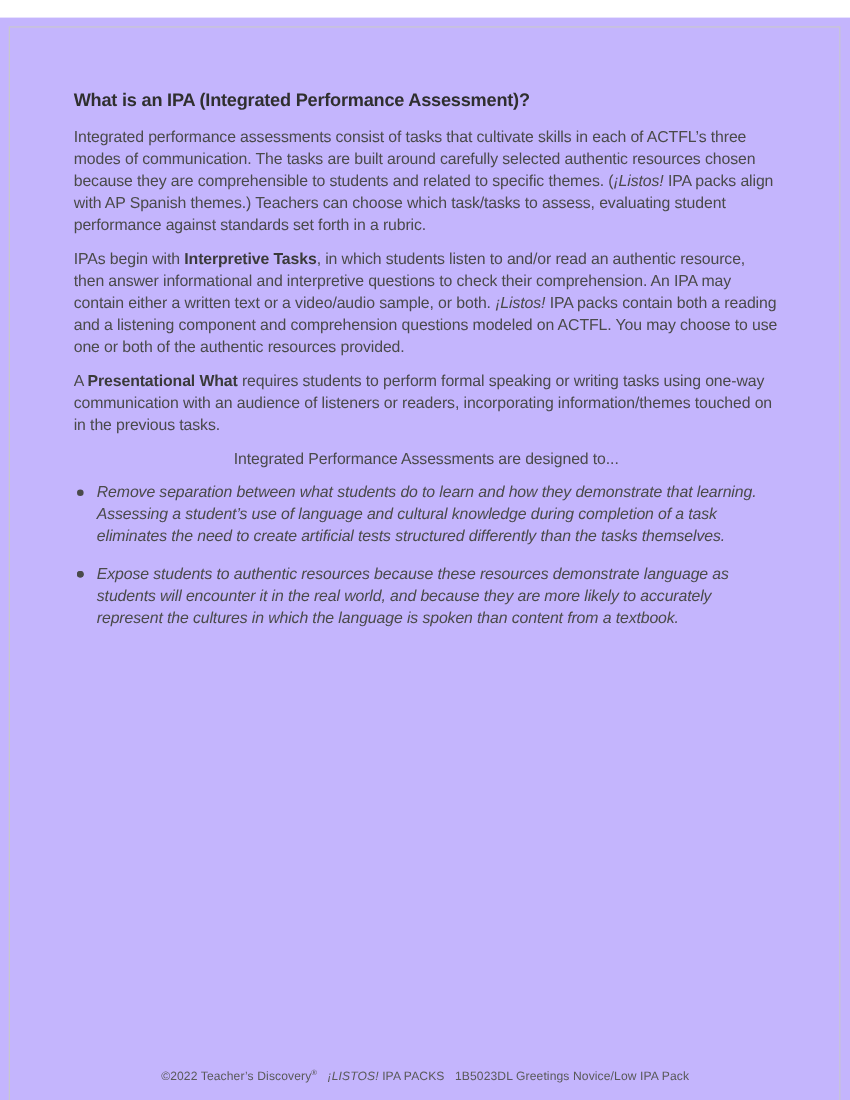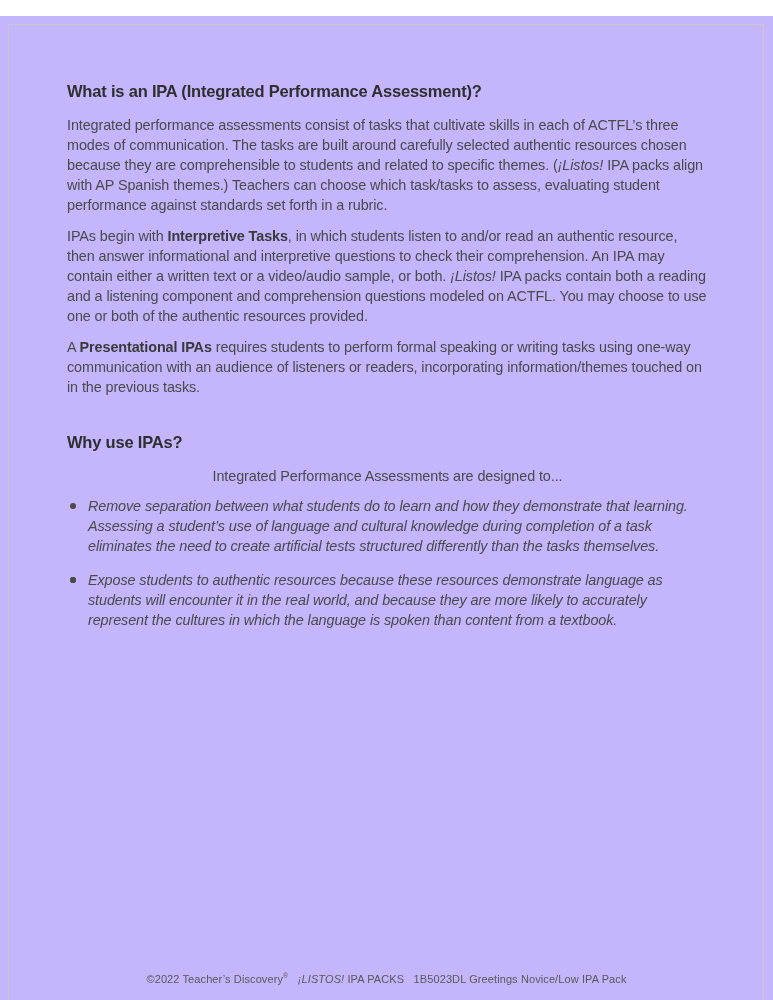--- a/index.html
+++ b/index.html
@@ -85,23 +85,22 @@
   <main class="content">
 
     <h1 class="heading-first">What is an IPA (Integrated Performance Assessment)?</h1>
 
     <p><span>Integrated performance assessments consist of tasks that cultivate skills in each of ACTFL’s three modes of communication. The tasks are built around carefully selected authentic resources chosen because they are comprehensible to students and related to specific themes. (</span><span class="italic">¡Listos!</span><span> IPA packs align with AP Spanish themes.) Teachers can choose which task/tasks to assess, evaluating student performance against standards set forth in a rubric.</span></p>
 
     <p><span>IPAs begin with </span><span class="bold">Interpretive Tasks</span><span>, in which students listen to and/or read an authentic resource, then answer informational and interpretive questions to check their comprehension. An IPA may contain either a written text or a video/audio sample, or both. </span><span class="italic">¡Listos!</span><span> IPA packs contain both a reading and a listening component and comprehension questions modeled on ACTFL. You may choose to use one or both of the authentic resources provided.</span></p>
 
 
 
-    <p><span>A </span><span class="bold">Presentational IPAs</span><span> requires students to perform formal speaking or writing tasks using one-way communication with an audience of listeners or readers, incorporating information/themes touched on in the previous tasks.</span></p>
+    <p><span>A </span><span class="bold">Presentational What</span><span> requires students to perform formal speaking or writing tasks using one-way communication with an audience of listeners or readers, incorporating information/themes touched on in the previous tasks.</span></p>
 
-    <h1 class="heading-second">Why use IPAs?</h1>
 
     <p class="intro">Integrated Performance Assessments are designed to...</p>
 
     <ul class="benefits">
       <li>
         <span class="bullet-dot"></span>
         <span>Remove separation between what students do to learn and how they demonstrate that learning. Assessing a student’s use of language and cultural knowledge during completion of a task eliminates the need to create artificial tests structured differently than the tasks themselves.</span>
       </li>
       <li>
         <span class="bullet-dot"></span>

